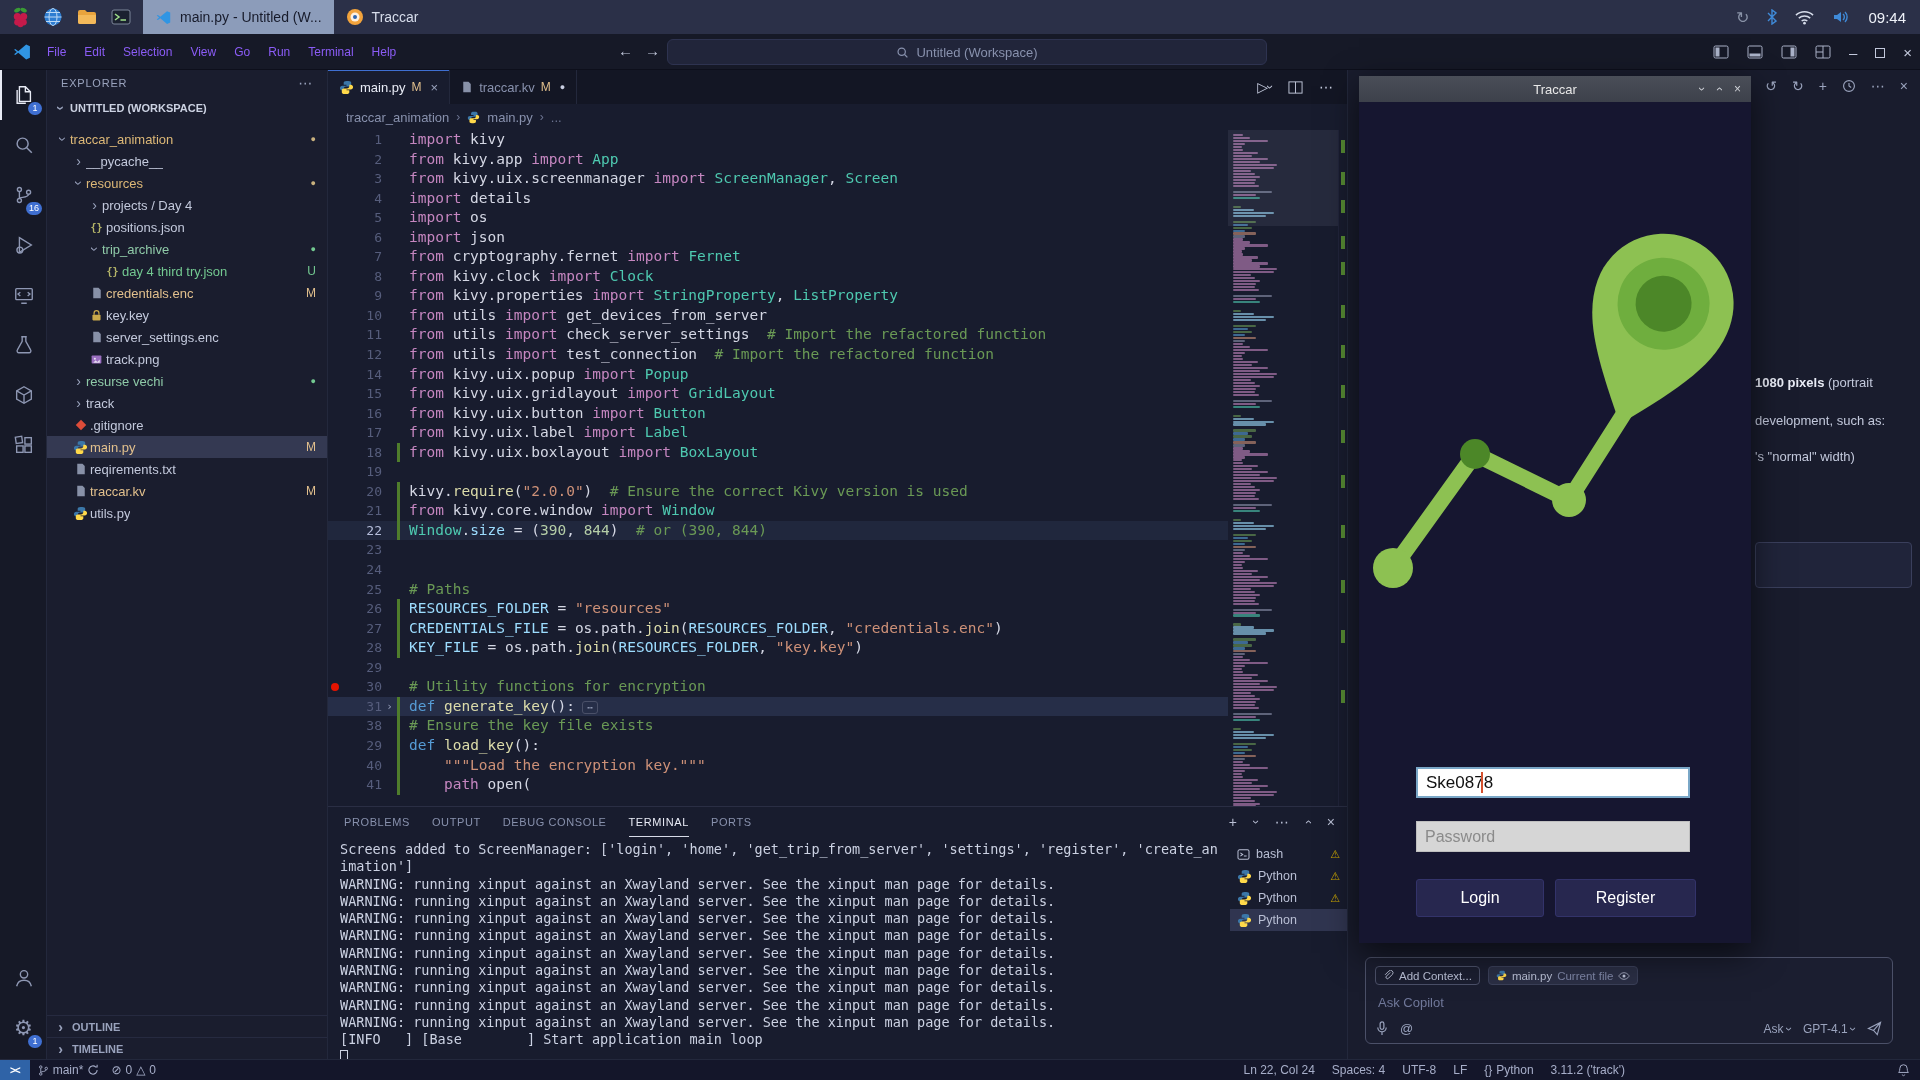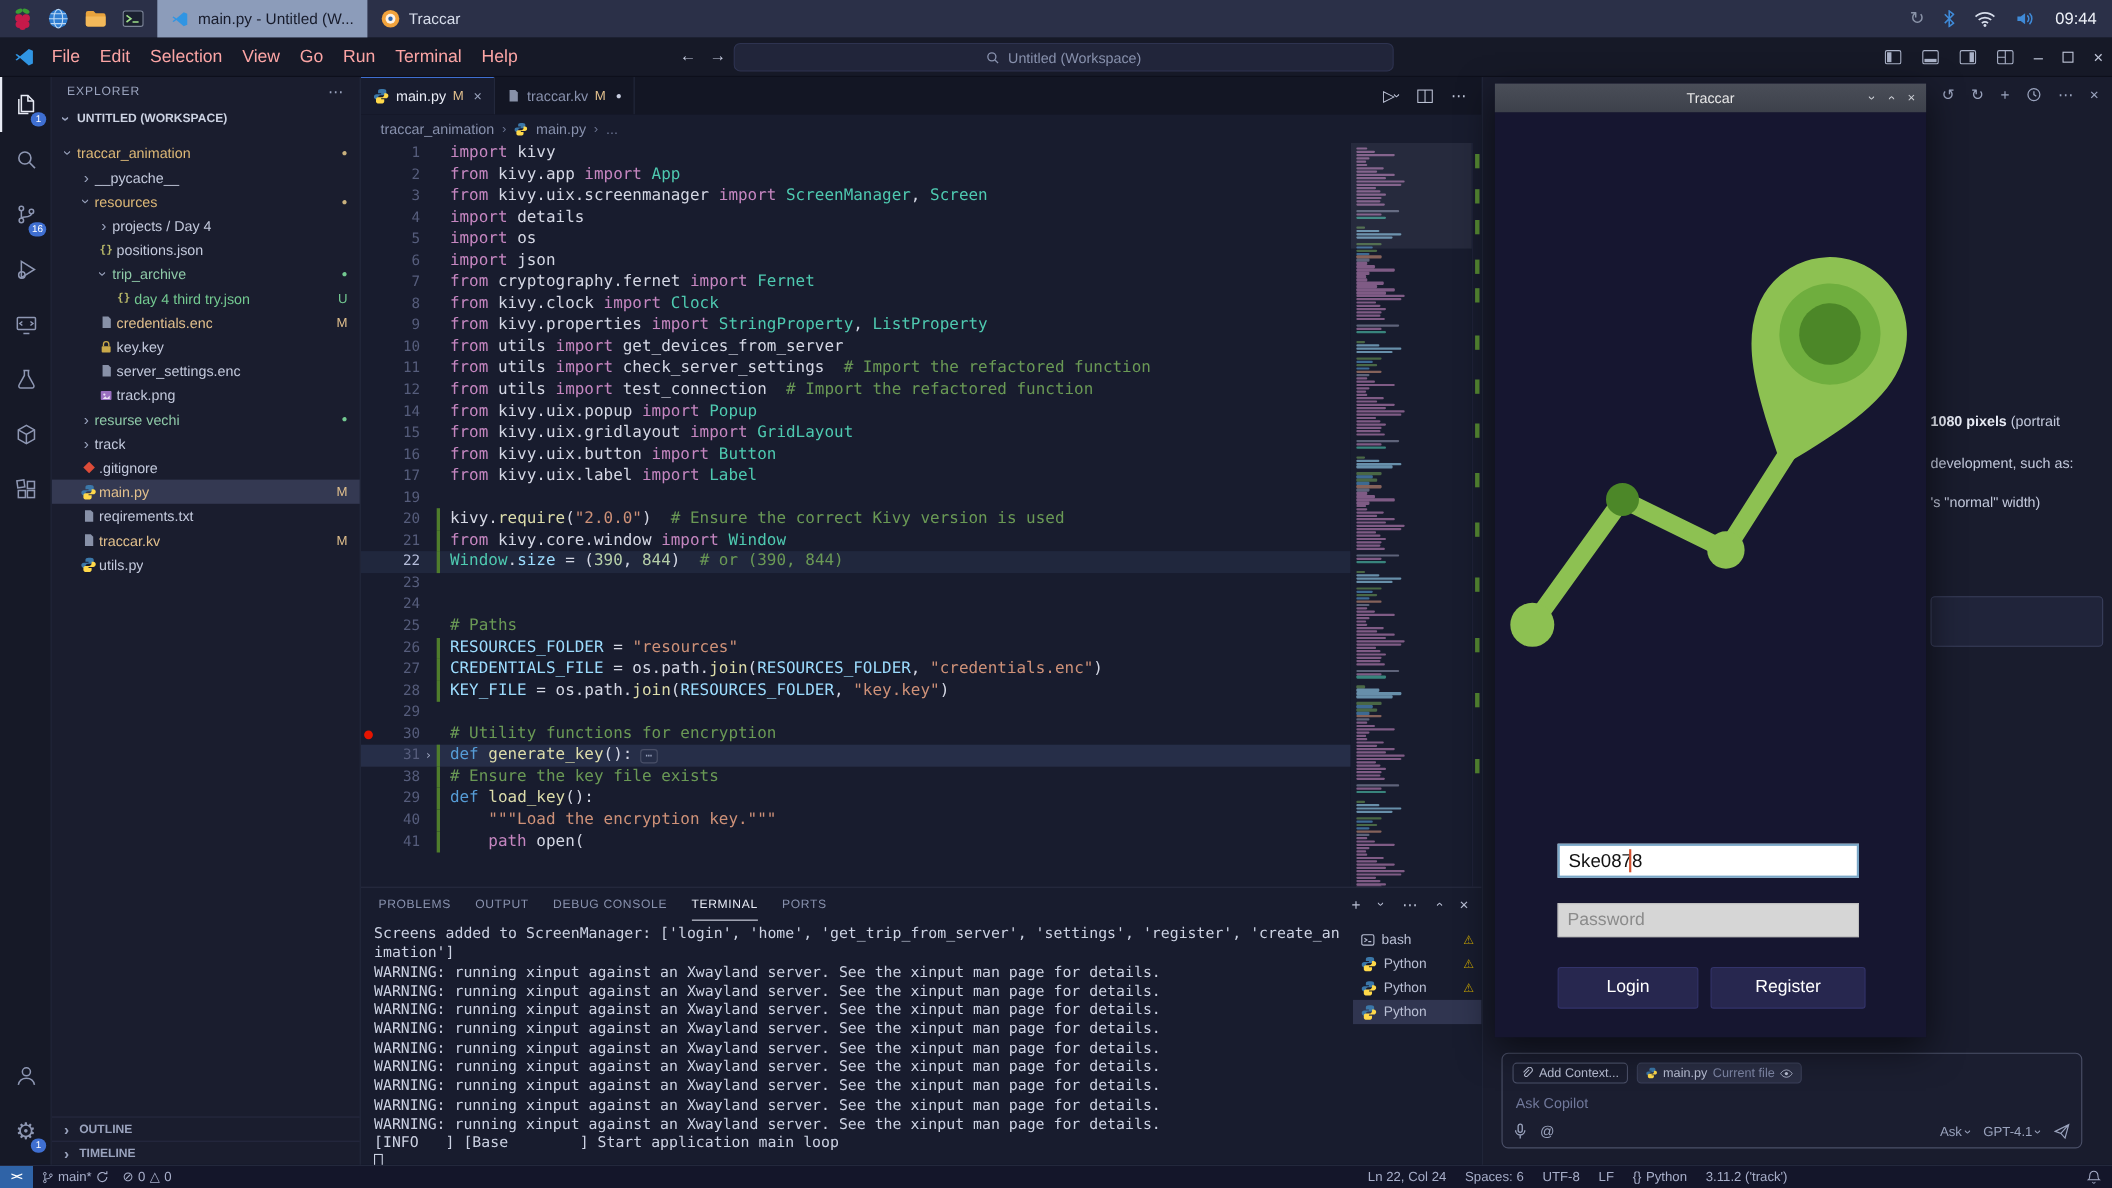--- a/index.html
+++ b/index.html
@@ -13,21 +13,21 @@
 .tb-app{height:34px;display:flex;align-items:center;gap:8px;padding:0 12px;font-size:14px;color:#d7ddeb}
 .tb-app.active{background:#8c9cba;color:#171b2b}
 .tray{margin-left:auto;display:flex;gap:18px;align-items:center;padding-right:14px}
 .tray .glyph-ic{font-size:16px;color:#8a93a8}
 .clock{font-size:15px;color:#eef1f8}
 
 
 .titlebar{position:absolute;left:0;top:34px;width:1920px;height:36px;background:#161927;border-bottom:1px solid #0d0f1b}
 .vslogo{position:absolute;left:12px;top:8px}
 .menus{position:absolute;left:38px;top:0;height:36px;display:flex;align-items:center}
-.menu-item{padding:0 9px;font-size:16px;color:#fca5a5;cursor:default}
+.menu-item{padding:0 9px;font-size:12px;color:#8b5cf6;cursor:default}
 .nav-arrow{position:absolute;top:8px;font-size:15px;color:#c3c9dc}
 .searchbox{position:absolute;left:667px;top:5px;width:600px;height:26px;background:#21253a;border:1px solid #2e3350;border-radius:6px;display:flex;align-items:center;justify-content:center;gap:7px;color:#8891ad;font-size:13px}
 .tb-right{position:absolute;right:8px;top:0;height:36px;display:flex;align-items:center;gap:18px;color:#aab2c8}
 .winctl{font-size:15px;color:#c3c9dc}
 .sqr{width:10px;height:10px;border:1px solid #c3c9dc;display:inline-block}
 
 
 .activitybar{position:absolute;left:0;top:70px;width:47px;height:989px;background:#161927;border-right:1px solid #23283c;display:fl;z-index:3}
 .act-item{width:47px;height:50px;display:flex;align-items:center;justify-content:center;color:#8e97b3;position:relative}
 .act-item.active{color:#e8ebf5;box-shadow:inset 2px 0 0 #e8ebf5}
@@ -553,20 +553,21 @@
       <div class="code-row"><span class="glyph"></span><span class="ln">7</span><span class="foldc"></span><span class="gitbar"></span><span class="ctext"><span class="tk-kw">from</span><span class="tk-pl"> cryptography.fernet </span><span class="tk-kw">import</span><span class="tk-pl"> </span><span class="tk-cl">Fernet</span></span></div>
       <div class="code-row"><span class="glyph"></span><span class="ln">8</span><span class="foldc"></span><span class="gitbar"></span><span class="ctext"><span class="tk-kw">from</span><span class="tk-pl"> kivy.clock </span><span class="tk-kw">import</span><span class="tk-pl"> </span><span class="tk-cl">Clock</span></span></div>
       <div class="code-row"><span class="glyph"></span><span class="ln">9</span><span class="foldc"></span><span class="gitbar"></span><span class="ctext"><span class="tk-kw">from</span><span class="tk-pl"> kivy.properties </span><span class="tk-kw">import</span><span class="tk-pl"> </span><span class="tk-cl">StringProperty</span><span class="tk-pl">, </span><span class="tk-cl">ListProperty</span></span></div>
       <div class="code-row"><span class="glyph"></span><span class="ln">10</span><span class="foldc"></span><span class="gitbar"></span><span class="ctext"><span class="tk-kw">from</span><span class="tk-pl"> utils </span><span class="tk-kw">import</span><span class="tk-pl"> get_devices_from_server</span></span></div>
       <div class="code-row"><span class="glyph"></span><span class="ln">11</span><span class="foldc"></span><span class="gitbar"></span><span class="ctext"><span class="tk-kw">from</span><span class="tk-pl"> utils </span><span class="tk-kw">import</span><span class="tk-pl"> check_server_settings  </span><span class="tk-cm"># Import the refactored function</span></span></div>
       <div class="code-row"><span class="glyph"></span><span class="ln">12</span><span class="foldc"></span><span class="gitbar"></span><span class="ctext"><span class="tk-kw">from</span><span class="tk-pl"> utils </span><span class="tk-kw">import</span><span class="tk-pl"> test_connection  </span><span class="tk-cm"># Import the refactored function</span></span></div>
       <div class="code-row"><span class="glyph"></span><span class="ln">14</span><span class="foldc"></span><span class="gitbar"></span><span class="ctext"><span class="tk-kw">from</span><span class="tk-pl"> kivy.uix.popup </span><span class="tk-kw">import</span><span class="tk-pl"> </span><span class="tk-cl">Popup</span></span></div>
       <div class="code-row"><span class="glyph"></span><span class="ln">15</span><span class="foldc"></span><span class="gitbar"></span><span class="ctext"><span class="tk-kw">from</span><span class="tk-pl"> kivy.uix.gridlayout </span><span class="tk-kw">import</span><span class="tk-pl"> </span><span class="tk-cl">GridLayout</span></span></div>
       <div class="code-row"><span class="glyph"></span><span class="ln">16</span><span class="foldc"></span><span class="gitbar"></span><span class="ctext"><span class="tk-kw">from</span><span class="tk-pl"> kivy.uix.button </span><span class="tk-kw">import</span><span class="tk-pl"> </span><span class="tk-cl">Button</span></span></div>
       <div class="code-row"><span class="glyph"></span><span class="ln">17</span><span class="foldc"></span><span class="gitbar"></span><span class="ctext"><span class="tk-kw">from</span><span class="tk-pl"> kivy.uix.label </span><span class="tk-kw">import</span><span class="tk-pl"> </span><span class="tk-cl">Label</span></span></div>
+      <div class="code-row"><span class="glyph"></span><span class="ln">18</span><span class="foldc"></span><span class="gitbar" style="background:#4f7d2c"></span><span class="ctext"><span class="tk-kw">from</span><span class="tk-pl"> kivy.uix.boxlayout </span><span class="tk-kw">import</span><span class="tk-pl"> </span><span class="tk-cl">BoxLayout</span></span></div>
       <div class="code-row"><span class="glyph"></span><span class="ln">19</span><span class="foldc"></span><span class="gitbar"></span><span class="ctext"></span></div>
       <div class="code-row"><span class="glyph"></span><span class="ln">20</span><span class="foldc"></span><span class="gitbar" style="background:#4f7d2c"></span><span class="ctext"><span class="tk-pl">kivy.</span><span class="tk-fn">require</span><span class="tk-pl">(</span><span class="tk-st">"2.0.0"</span><span class="tk-pl">)  </span><span class="tk-cm"># Ensure the correct Kivy version is used</span></span></div>
       <div class="code-row"><span class="glyph"></span><span class="ln">21</span><span class="foldc"></span><span class="gitbar" style="background:#4f7d2c"></span><span class="ctext"><span class="tk-kw">from</span><span class="tk-pl"> kivy.core.window </span><span class="tk-kw">import</span><span class="tk-pl"> </span><span class="tk-cl">Window</span></span></div>
       <div class="code-row cur"><span class="glyph"></span><span class="ln">22</span><span class="foldc"></span><span class="gitbar" style="background:#4f7d2c"></span><span class="ctext"><span class="tk-cl">Window</span><span class="tk-pl">.</span><span class="tk-va">size</span><span class="tk-pl"> = (</span><span class="tk-nu">390</span><span class="tk-pl">, </span><span class="tk-nu">844</span><span class="tk-pl">)  </span><span class="tk-cm"># or (390, 844)</span></span></div>
       <div class="code-row"><span class="glyph"></span><span class="ln">23</span><span class="foldc"></span><span class="gitbar"></span><span class="ctext"></span></div>
       <div class="code-row"><span class="glyph"></span><span class="ln">24</span><span class="foldc"></span><span class="gitbar"></span><span class="ctext"></span></div>
       <div class="code-row"><span class="glyph"></span><span class="ln">25</span><span class="foldc"></span><span class="gitbar"></span><span class="ctext"><span class="tk-cm"># Paths</span></span></div>
       <div class="code-row"><span class="glyph"></span><span class="ln">26</span><span class="foldc"></span><span class="gitbar" style="background:#4f7d2c"></span><span class="ctext"><span class="tk-va">RESOURCES_FOLDER</span><span class="tk-pl"> = </span><span class="tk-st">"resources"</span></span></div>
       <div class="code-row"><span class="glyph"></span><span class="ln">27</span><span class="foldc"></span><span class="gitbar" style="background:#4f7d2c"></span><span class="ctext"><span class="tk-va">CREDENTIALS_FILE</span><span class="tk-pl"> = os.path.</span><span class="tk-fn">join</span><span class="tk-pl">(</span><span class="tk-va">RESOURCES_FOLDER</span><span class="tk-pl">, </span><span class="tk-st">"credentials.enc"</span><span class="tk-pl">)</span></span></div>
       <div class="code-row"><span class="glyph"></span><span class="ln">28</span><span class="foldc"></span><span class="gitbar" style="background:#4f7d2c"></span><span class="ctext"><span class="tk-va">KEY_FILE</span><span class="tk-pl"> = os.path.</span><span class="tk-fn">join</span><span class="tk-pl">(</span><span class="tk-va">RESOURCES_FOLDER</span><span class="tk-pl">, </span><span class="tk-st">"key.key"</span><span class="tk-pl">)</span></span></div>
@@ -1000,21 +1001,21 @@
       </span>
       <span class="sb-item">
         <span>⊘</span>
           <span>0</span>
         <span>△</span>
           <span>0</span>
       </span>
     </div>
     <div class="sb-rightgrp">
       <span class="sb-item">Ln 22, Col 24</span>
-      <span class="sb-item">Spaces: 6</span>
+      <span class="sb-item">Spaces: 4</span>
       <span class="sb-item">UTF-8</span>
       <span class="sb-item">LF</span>
       <span class="sb-item">
           <span>{}</span>
           <span>Python</span>
         </span>
       <span class="sb-item">3.11.2 ('track')</span>
       <span class="sb-item bell-wrap">
         <svg width="13" height="14" viewBox="0 0 16 16">
             <path d="M8 1.5a4.5 4.5 0 0 0-4.5 4.5c0 4-1.5 5-1.5 5h12s-1.5-1-1.5-5A4.5 4.5 0 0 0 8 1.5z" fill="none" stroke="#a7aec9" stroke-width="1.2"></path>

